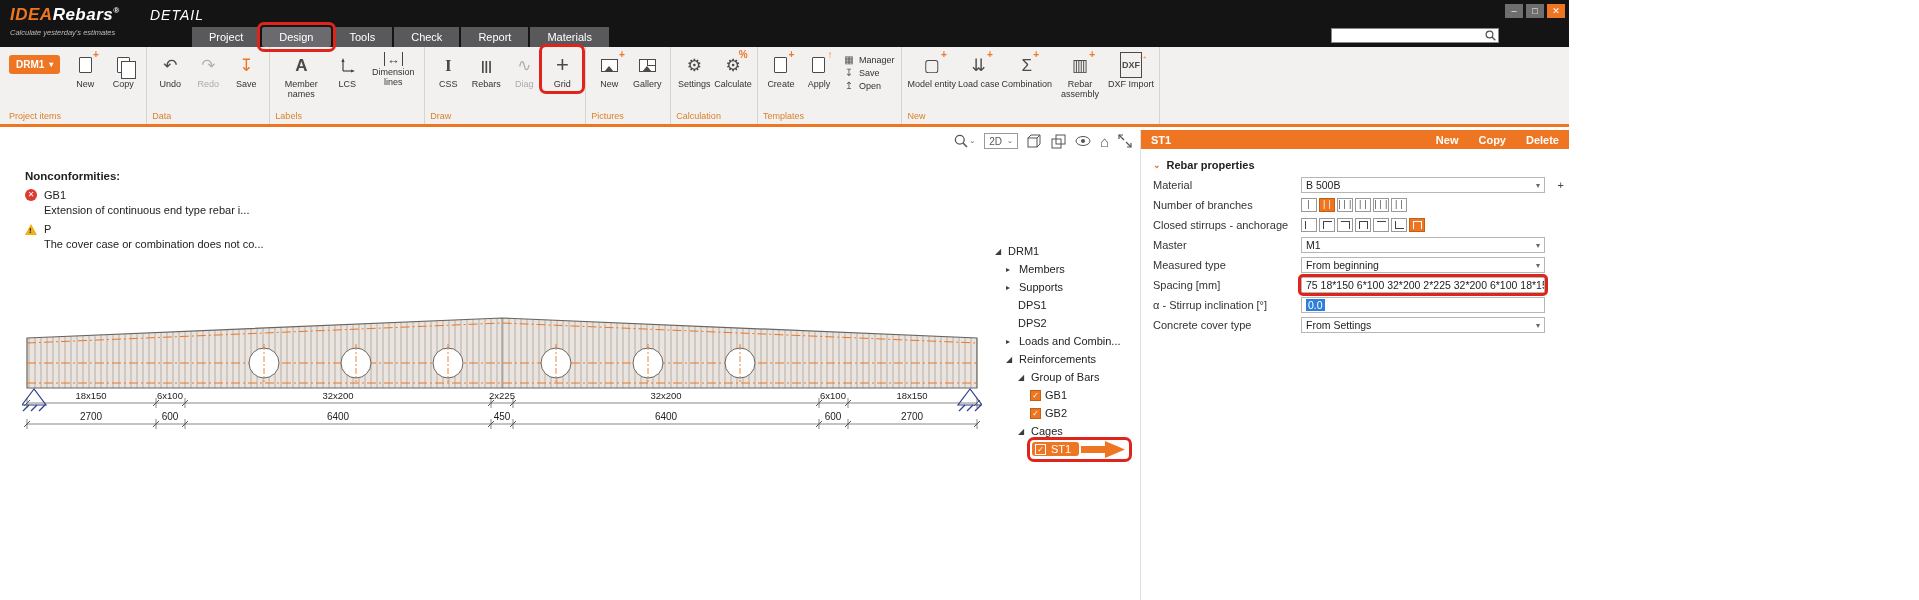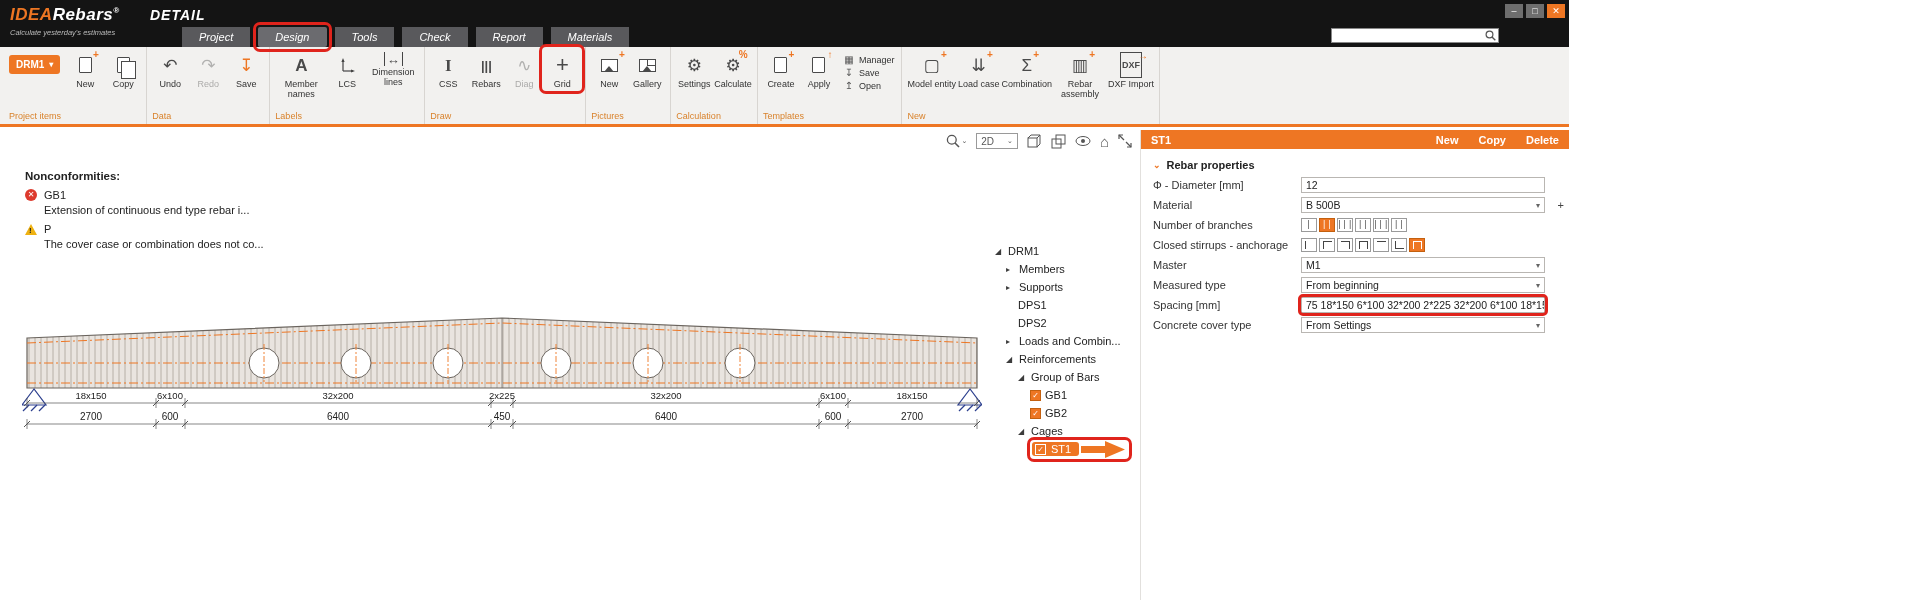--- a/index.html
+++ b/index.html
@@ -7,26 +7,26 @@
   .app { position:absolute; left:0; top:0; width:1569px; height:600px; background:#fff; }
 
   
   .header { position:relative; height:47px; background:#141414; }
   .logo { position:absolute; left:10px; top:5px; }
   .logo-line { font-style:italic; font-weight:bold; font-size:17px; letter-spacing:.5px; }
   .logo-idea { color:#ee7623; }
   .logo-statica { color:#fff; }
   .logo-reg { color:#fff; font-size:8px; vertical-align:super; }
   .logo-tag { color:#bdbdbd; font-style:italic; font-size:7.5px; margin-top:3px; }
-  .module { position:absolute; left:150px; top:7px; color:#fff; font-style:italic; font-weight:bold; font-size:14px; letter-spacing:1px; }
+  .module { position:absolute; left:150px; top:7px; color:#fff; font-style:italic; font-weight:normal; font-size:14px; letter-spacing:1px; }
   .win-title { position:absolute; left:300px; right:300px; top:7px; text-align:center; color:#eee; font-size:11px; }
   .win-controls { position:absolute; right:4px; top:4px; display:flex; gap:3px; }
   .win-btn { width:18px; height:14px; background:#6e6e6e; color:#fff; font-size:9px; display:flex; align-items:center; justify-content:center; cursor:default; }
   .win-btn.close { background:#ee7623; }
-  .tabs { position:absolute; left:182px; bottom:0; display:flex; gap:8px;font-style:italic; }
+  .tabs { position:absolute; left:192px; bottom:0; display:flex; gap:2px; }
   .tab { height:20px; line-height:20px; padding:0 17px; background:#59595c; color:#fff; font-size:11px; white-space:nowrap; }
   .tab.active { background:#6b6b6f; }
   .annotated { outline:3px solid #e0241c; outline-offset:2px; border-radius:2px; position:relative; z-index:6; }
   .searchbox { position:absolute; right:70px; bottom:4px; width:168px; height:15px; background:#fff; border:1px solid #888; display:flex; align-items:center; justify-content:flex-end; padding:0 2px; }
 
   
   .ribbon { height:80px; background:#f2f1ef; border-bottom:3px solid #ee7623; display:flex; align-items:stretch; padding-left:4px; }
   .rgroup { display:flex; flex-direction:column; padding:2px 5px 0 5px; border-right:1px solid #d8d5d1; }
   .rgroup-items { display:flex; align-items:flex-start; gap:2px; flex:1; }
   .rgroup-label { text-align:left; color:#d9822b; font-size:9px; padding:1px 0 3px; }
@@ -50,21 +50,21 @@
 
   
   .content { position:absolute; top:130px; left:0; width:1569px; height:470px; display:flex; }
   .canvas { position:relative; width:1140px; height:470px; background:#fff; }
   .props { position:relative; width:429px; height:470px; background:#fff; border-left:1px solid #e2e0dd; }
 
   
   .cvtoolbar { position:absolute; top:3px; right:8px; display:flex; align-items:center; gap:9px; color:#555; }
   .cvtoolbar svg { display:block; }
   .tinychev { font-size:7px; color:#555; margin-left:1px; }
-  .v2d { border:1px solid #9a9a9a; background:#fff; font-size:10px; padding:0 4px; height:16px; display:flex; align-items:center; gap:12px; }
+  .v2d { border:1px solid #9a9a9a; background:#fff; font-size:10px; padding:0 4px; height:16px; display:flex; align-items:center; gap:4px; }
   .homeglyph { font-size:15px; line-height:1; }
 
   
   .nonconf { position:absolute; left:25px; top:40px; }
   .nonconf-title { font-weight:bold; font-size:11.5px; }
   .nc-item { margin-top:7px; display:flex; gap:7px; align-items:flex-start; }
   .nc-err { width:12px; height:12px; border-radius:50%; background:#dd3a2d; color:#fff; font-size:8px; text-align:center; line-height:12px; flex-shrink:0; }
   .nc-warn { position:relative; width:0; height:0; border-left:6px solid transparent; border-right:6px solid transparent; border-bottom:11px solid #eeb111; flex-shrink:0; margin-top:1px; }
   .nc-warn::after { content:"!"; position:absolute; left:-2px; top:2px; font-size:8px; font-weight:bold; color:#222; }
   .nc-body { display:flex; flex-direction:column; gap:3px; }
@@ -591,28 +591,20 @@
           <span>Delete</span>
         </span>
       </div>
       <div class="props-body">
 
         <div class="psection">
           <span class="chevo">⌄</span>
           <span>Rebar properties</span>
         </div>
 
-        <div class="prow">
-          <span class="plabel">Φ - Diameter [mm]</span>
-          <div class="pfield">
-              <div class="pinput">
-                <span>12</span>
-              </div>
-            </div>
-        </div>
 
         <div class="prow">
           <span class="plabel">Material</span>
           <div class="pfield">
             <div class="pselect">
               <span>B 500B</span>
               <span class="chev">▾</span>
             </div>
           </div>
           <span class="prow-extra">+</span>
@@ -697,20 +689,28 @@
           <span class="plabel">Spacing [mm]</span>
           <div class="pfield">
             <div class="ann-box">
               <div class="pinput">
                   <span>75 18*150 6*100 32*200 2*225 32*200 6*100 18*150</span>
                 </div>
             </div>
           </div>
         </div>
 
+        <div class="prow">
+          <span class="plabel">α - Stirrup inclination [°]</span>
+          <div class="pfield">
+            <div class="pinput">
+                <span class="seltext">0.0</span>
+              </div>
+          </div>
+        </div>
 
 
         <div class="prow">
           <span class="plabel">Concrete cover type</span>
           <div class="pfield">
             <div class="pselect">
               <span>From Settings</span>
               <span class="chev">▾</span>
             </div>
           </div>

